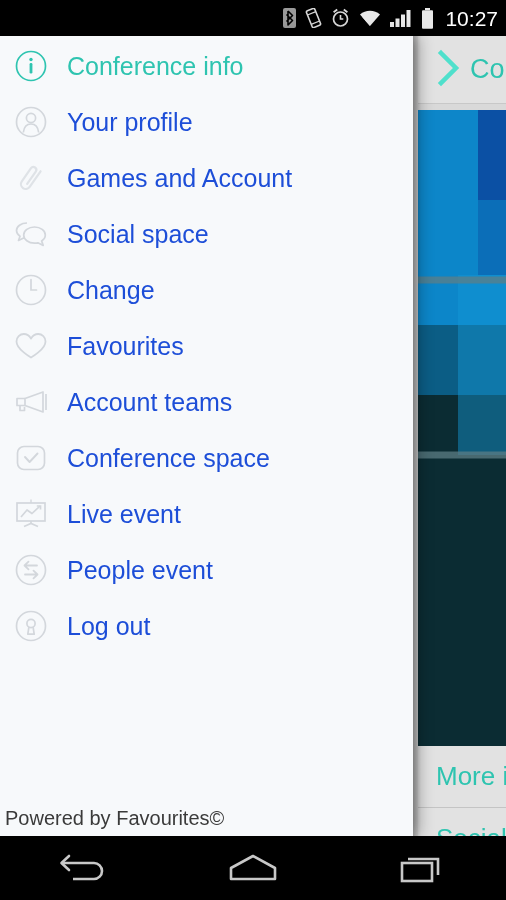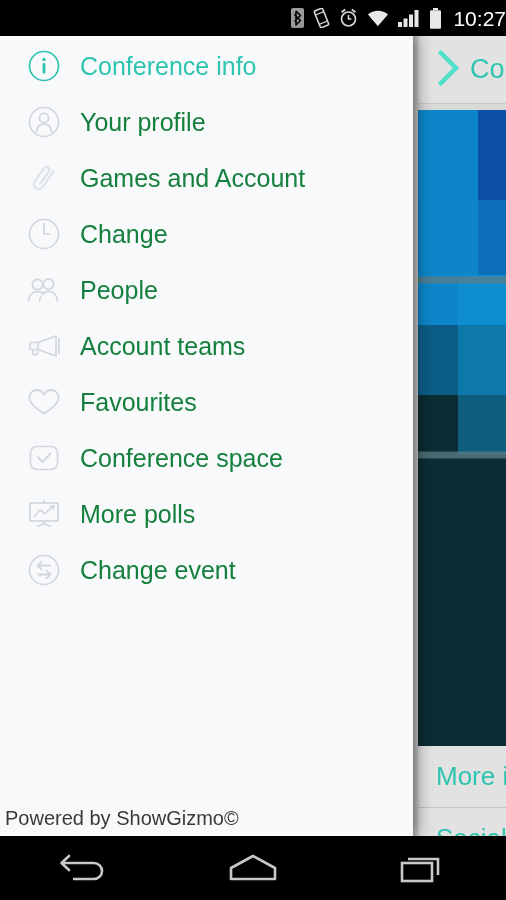--- a/index.html
+++ b/index.html
@@ -20,20 +20,21 @@
 
   
   .statusbar {
     position: absolute;
     left: 0; top: 0;
     width: 506px; height: 36px;
     background: #000;
     display: flex;
     align-items: center;
     justify-content: flex-end;
+    padding-right: 8px;
     box-sizing: border-box;
   }
   .statusbar .sb-icons {
     display: flex;
     align-items: center;
     gap: 9px;
   }
   .statusbar svg { display: block; }
   .sb-time {
     color: #ffffff;
@@ -116,42 +117,42 @@
   }
   .drawer-edge {
     position: absolute;
     left: 413px; top: 36px;
     width: 8px; height: 800px;
     background: linear-gradient(to right, rgba(0,0,0,0.22), rgba(0,0,0,0.0));
     pointer-events: none;
   }
   .menu {
     position: absolute;
-    left: 13px; top: 2px;
+    left: 0; top: 2px;
     width: 413px;
   }
   .menu-item {
     height: 56px;
     display: flex;
     align-items: center;
     padding-left: 11px;
     box-sizing: border-box;
   }
   .menu-icon {
     width: 40px; height: 40px;
     flex: 0 0 40px;
     display: flex;
     align-items: center;
     justify-content: center;
   }
   .menu-icon svg { display: block; }
   .menu-label {
     margin-left: 16px;
     font-size: 25px;
-    color: #15803d;
+    color: #1d4ed8;
     line-height: 1;
     white-space: nowrap;
   }
   .menu-item.active .menu-label {
     color: #2ec4b0;
   }
   .powered {
     position: absolute;
     left: 5px;
     bottom: 8px;
@@ -304,64 +305,65 @@
           <svg width="34" height="34" viewBox="0 0 34 34">
             <g transform="rotate(35 17 17)">
               <path d="M21 6 L21 25 A4.8 4.8 0 0 1 11.4 25 L11.4 9
                        A2.9 2.9 0 0 1 17.2 9 L17.2 24" fill="none" stroke="#dfe3e7" stroke-width="2.2" stroke-linecap="round"></path>
             </g>
           </svg>
         </span>
         <span class="menu-label">Games and Account</span>
       </div>
 
+      <div class="menu-item">
+        <span class="menu-icon">
+          <svg width="36" height="34" viewBox="0 0 36 34">
+            <path d="M14 6 C8 6 3.5 9.4 3.5 13.6 C3.5 15.9 4.9 17.9 7 19.2
+                     L5.5 23.5 L10.6 21 C11.7 21.3 12.8 21.4 14 21.4" fill="none" stroke="#d3d7dc" stroke-width="1.7" stroke-linejoin="round"></path>
+            <path d="M21.5 10 C27.6 10 32.3 13.6 32.3 18 C32.3 20.4 30.9 22.5 28.6 23.9
+                     L30.2 28.4 L24.9 25.8 C23.8 26 22.7 26.1 21.5 26.1
+                     C15.4 26.1 10.7 22.5 10.7 18 C10.7 13.6 15.4 10 21.5 10 Z" fill="#f7f9fb" stroke="#d3d7dc" stroke-width="1.7" stroke-linejoin="round"></path>
+          </svg>
+        </span>
+        <span class="menu-label">Social space</span>
+      </div>
 
       <div class="menu-item">
         <span class="menu-icon">
           <svg width="34" height="34" viewBox="0 0 34 34">
             <circle cx="17" cy="17" r="14.5" fill="none" stroke="#d3d7dc" stroke-width="1.7"></circle>
             <path d="M17 6.5 L17 17 L22.5 17" fill="none" stroke="#d3d7dc" stroke-width="1.7" stroke-linecap="round"></path>
           </svg>
         </span>
         <span class="menu-label">Change</span>
       </div>
 
+
       <div class="menu-item">
         <span class="menu-icon">
           <svg width="36" height="34" viewBox="0 0 36 34">
-            <circle cx="22.5" cy="11" r="5.2" fill="none" stroke="#d3d7dc" stroke-width="1.7"></circle>
-            <path d="M13.5 28.5 C14.2 21.5 18 18.3 22.5 18.3 C27 18.3 30.8 21.5 31.5 28.5" fill="none" stroke="#d3d7dc" stroke-width="1.7"></path>
-            <circle cx="11.5" cy="11.5" r="5.2" fill="#f7f9fb" stroke="#d3d7dc" stroke-width="1.7"></circle>
-            <path d="M2.5 28.5 C3.2 21.8 7 18.6 11.5 18.6 C14 18.6 16.4 19.6 18.2 21.6" fill="#f7f9fb" stroke="#d3d7dc" stroke-width="1.7"></path>
-          </svg>
-        </span>
-        <span class="menu-label">People</span>
+            <path d="M18 28.5 C18 28.5 3.5 20.3 3.5 12.4 C3.5 8.2 6.9 5 10.8 5
+                     C13.7 5 16.4 6.8 18 9.6 C19.6 6.8 22.3 5 25.2 5
+                     C29.1 5 32.5 8.2 32.5 12.4 C32.5 20.3 18 28.5 18 28.5 Z" fill="none" stroke="#d3d7dc" stroke-width="1.8" stroke-linejoin="round"></path>
+          </svg>
+        </span>
+        <span class="menu-label">Favourites</span>
       </div>
 
       <div class="menu-item">
         <span class="menu-icon">
           <svg width="38" height="34" viewBox="0 0 38 34">
             <path d="M31 7 L31 27 L13 20.5 L13 13.5 Z" fill="none" stroke="#d3d7dc" stroke-width="1.7" stroke-linejoin="round"></path>
             <path d="M13 13.5 L5 13.5 L5 20.5 L13 20.5" fill="none" stroke="#d3d7dc" stroke-width="1.7" stroke-linejoin="round"></path>
             <path d="M8 20.5 L8 25.5 L12.5 25.5 L12.5 22" fill="none" stroke="#d3d7dc" stroke-width="1.7" stroke-linejoin="round"></path>
             <line x1="34" y1="9" x2="34" y2="25" stroke="#d3d7dc" stroke-width="1.7"></line>
           </svg>
         </span>
         <span class="menu-label">Account teams</span>
-      </div>
-
-      <div class="menu-item">
-        <span class="menu-icon">
-          <svg width="36" height="34" viewBox="0 0 36 34">
-            <path d="M18 28.5 C18 28.5 3.5 20.3 3.5 12.4 C3.5 8.2 6.9 5 10.8 5
-                     C13.7 5 16.4 6.8 18 9.6 C19.6 6.8 22.3 5 25.2 5
-                     C29.1 5 32.5 8.2 32.5 12.4 C32.5 20.3 18 28.5 18 28.5 Z" fill="none" stroke="#d3d7dc" stroke-width="1.8" stroke-linejoin="round"></path>
-          </svg>
-        </span>
-        <span class="menu-label">Favourites</span>
       </div>
 
       <div class="menu-item">
         <span class="menu-icon">
           <svg width="34" height="34" viewBox="0 0 34 34">
             <rect x="3.5" y="5.5" width="27" height="23" rx="6.5" fill="none" stroke="#d3d7dc" stroke-width="1.7"></rect>
             <path d="M11 16 L15.6 21 L23.5 12.5" fill="none" stroke="#d3d7dc" stroke-width="1.9" stroke-linecap="round" stroke-linejoin="round"></path>
           </svg>
         </span>
         <span class="menu-label">Conference space</span>
@@ -371,39 +373,49 @@
         <span class="menu-icon">
           <svg width="36" height="34" viewBox="0 0 36 34">
             <rect x="4" y="6" width="28" height="18" fill="none" stroke="#d3d7dc" stroke-width="1.7"></rect>
             <path d="M8 20 L14 13 L19 16.5 L27 9" fill="none" stroke="#d3d7dc" stroke-width="1.7" stroke-linejoin="round"></path>
             <path d="M23.8 9 L27.5 9 L27.5 12.6" fill="none" stroke="#d3d7dc" stroke-width="1.7"></path>
             <line x1="18" y1="24" x2="18" y2="26.5" stroke="#d3d7dc" stroke-width="1.7"></line>
             <path d="M11 29.5 L18 26.5 L25 29.5" fill="none" stroke="#d3d7dc" stroke-width="1.7"></path>
             <line x1="18" y1="2.5" x2="18" y2="6" stroke="#d3d7dc" stroke-width="1.4"></line>
           </svg>
         </span>
-        <span class="menu-label">More polls</span>
+        <span class="menu-label">Live event</span>
       </div>
 
 
       <div class="menu-item">
         <span class="menu-icon">
           <svg width="34" height="34" viewBox="0 0 34 34">
             <circle cx="17" cy="17" r="14.5" fill="none" stroke="#d3d7dc" stroke-width="1.7"></circle>
             <path d="M23 12.5 L10.5 12.5 M14.5 8.6 L10.5 12.5 L14.5 16.4" fill="none" stroke="#d3d7dc" stroke-width="1.8" stroke-linecap="round" stroke-linejoin="round"></path>
             <path d="M11 21.5 L23.5 21.5 M19.5 17.6 L23.5 21.5 L19.5 25.4" fill="none" stroke="#d3d7dc" stroke-width="1.8" stroke-linecap="round" stroke-linejoin="round"></path>
           </svg>
         </span>
-        <span class="menu-label">Change event</span>
-      </div>
-
-
-    </div>
-
-    <div class="powered">Powered by ShowGizmo©</div>
+        <span class="menu-label">People event</span>
+      </div>
+
+      <div class="menu-item">
+        <span class="menu-icon">
+          <svg width="34" height="34" viewBox="0 0 34 34">
+            <circle cx="17" cy="17" r="14.5" fill="none" stroke="#d3d7dc" stroke-width="1.7"></circle>
+            <circle cx="17" cy="14.5" r="4.1" fill="none" stroke="#d3d7dc" stroke-width="1.7"></circle>
+            <path d="M14.9 18.2 L13.8 25.2 L20.2 25.2 L19.1 18.2" fill="none" stroke="#d3d7dc" stroke-width="1.7" stroke-linejoin="round"></path>
+          </svg>
+        </span>
+        <span class="menu-label">Log out</span>
+      </div>
+
+    </div>
+
+    <div class="powered">Powered by Favourites©</div>
   </div>
   <div class="drawer-edge"></div>
 
   <div class="navbar">
 
     <div class="nav-btn">
       <span>
         <svg width="54" height="34" viewBox="0 0 54 34">
           <path d="M6 12 L20 12 L20 12 C20 12 37 12 37 12
                    A8 8 0 0 1 37 28 L16 28" fill="none" stroke="#c8c8c8" stroke-width="2.6" stroke-linejoin="round"></path>

